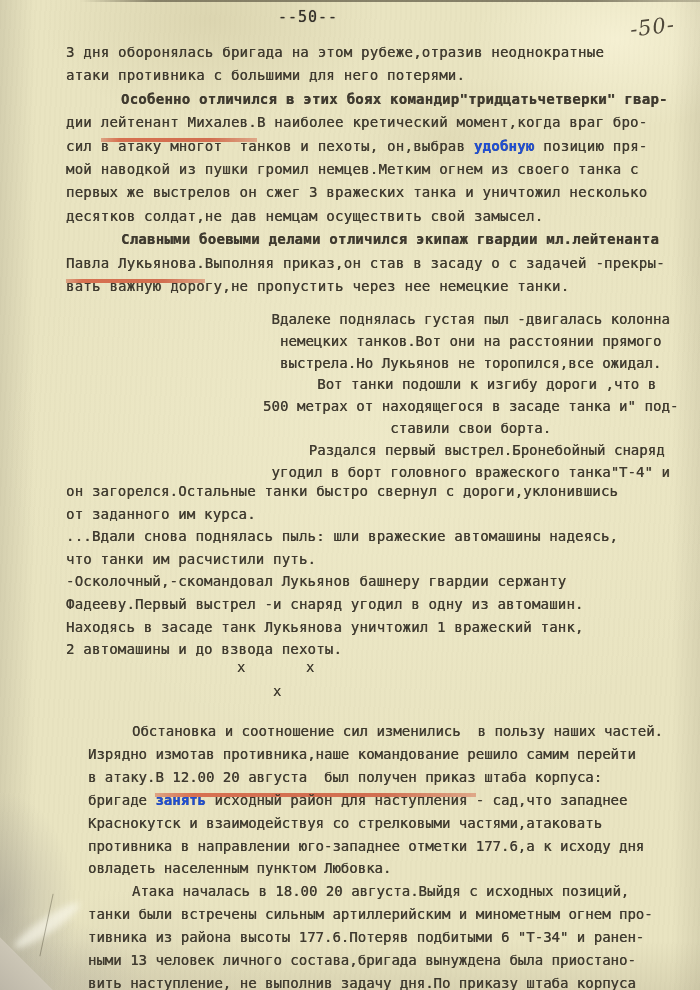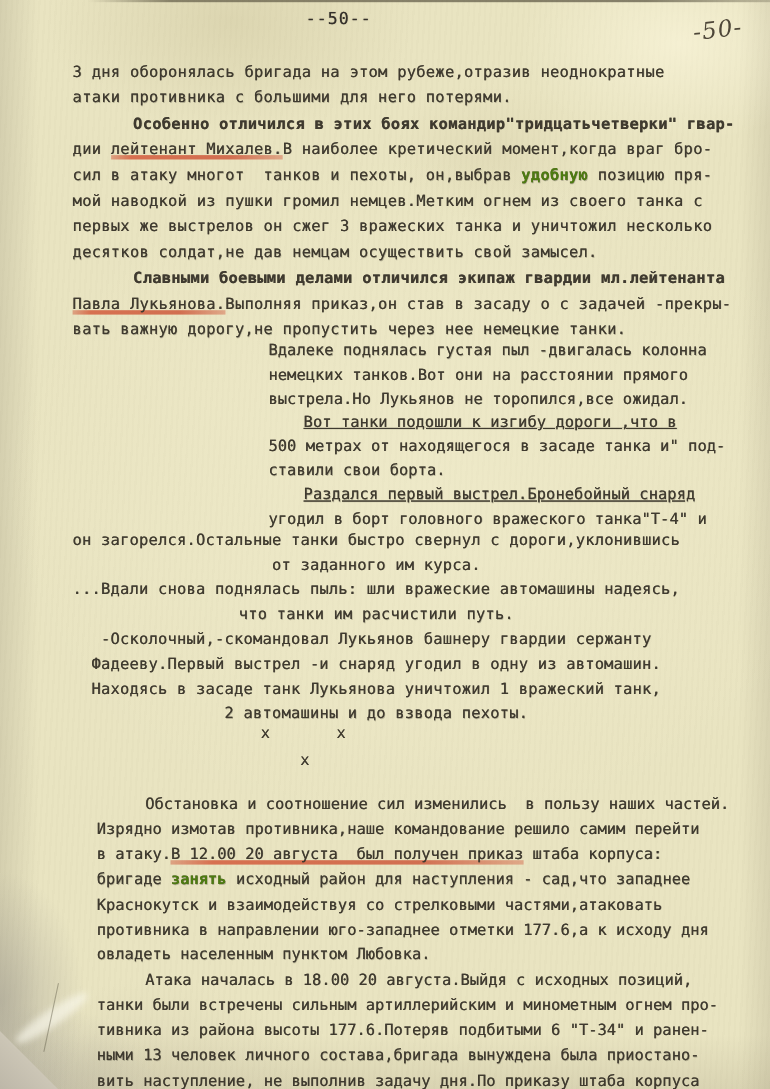--- a/index.html
+++ b/index.html
@@ -50,34 +50,34 @@
   #handwritten-page-number{
     position:absolute;top:15px;left:630px;
     font-family:"DejaVu Serif",serif;font-style:italic;
     font-size:21px;letter-spacing:1px;color:#4e4739;
     transform:rotate(-7deg);
   }
   .sec{
     position:absolute;font-size:14px;color:#3f3a2f;white-space:pre;
     text-shadow:0 0 0.6px rgba(63,58,47,0.75), 0.5px 0.3px 0.6px rgba(63,58,47,0.3);
   }
-  #sec-a{left:66px;top:55px;line-height:23.4px;letter-spacing:0.25px;}
-  #sec-b{left:244px;top:309px;line-height:21.8px;letter-spacing:0.05px;}
-  #sec-c{left:66px;top:480px;line-height:22.6px;letter-spacing:0.2px;text-align:center;}
+  #sec-a{left:66px;top:41px;line-height:23.4px;letter-spacing:0.25px;}
+  #sec-b{left:263px;top:309px;line-height:21.8px;letter-spacing:0.05px;text-align:center;}
+  #sec-c{left:66px;top:480px;line-height:22.6px;letter-spacing:0.2px;}
   #sec-d{left:88px;top:720px;line-height:22.9px;letter-spacing:0;}
   #sec-a .ind{margin-left:55px;font-weight:bold;}
-  #sec-b .ind{margin-left:32px;text-decoration:underline;}
+  #sec-b .ind{margin-left:32px;}
   #sec-c .ind{}
   #sec-d .ind{margin-left:44px;}
   .rl{ 
     background:linear-gradient(100deg, rgba(209,100,70,0.5), rgba(214,106,74,0.95) 12%, rgba(207,98,68,0.9) 70%, rgba(215,120,90,0.55));
     background-size:100% 4px;background-repeat:no-repeat;background-position:0 100%;
-    padding-bottom:1px;
+    padding-bottom:12px;
   }
-  .b{font-weight:bold;color:#4d7c0f;}
+  .b{font-weight:bold;color:#1d4ed8;}
   .sep-x{
     position:absolute;font-size:14px;color:#3f3a2f;
     text-shadow:0 0 0.6px rgba(63,58,47,0.75);
   }
   #sep-x1{left:237px;top:659px;}
   #sep-x2{left:306px;top:659px;}
   #sep-x3{left:273px;top:683px;}
 </style>
 </head>
 <body>

